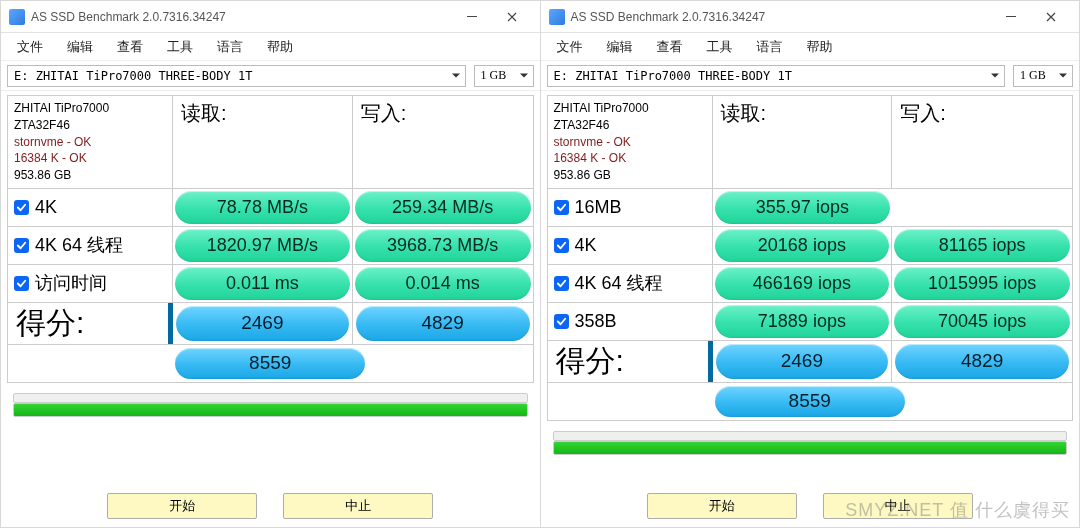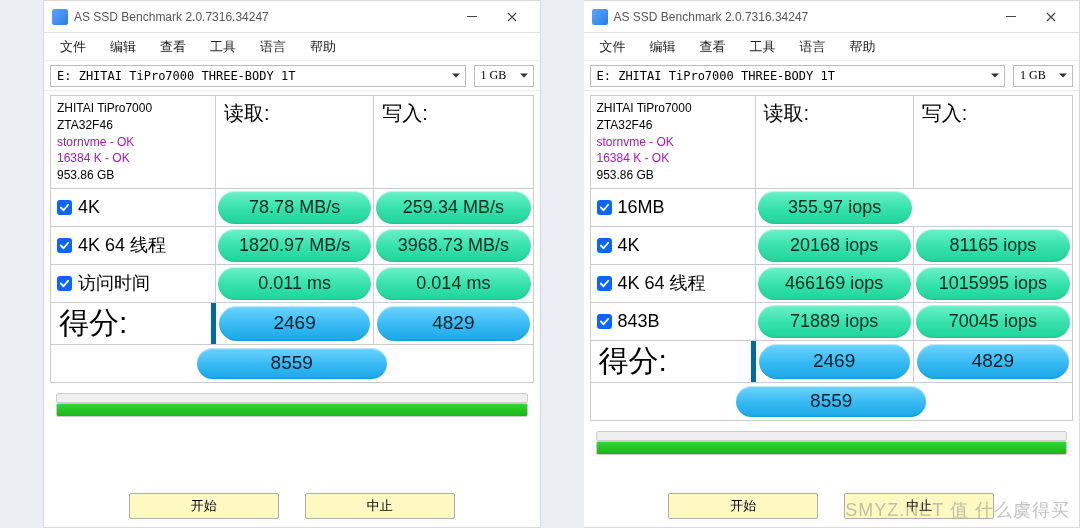--- a/index.html
+++ b/index.html
@@ -12,21 +12,20 @@
   }
   .watermark {
     position:absolute; right:10px; bottom:6px;
     color:rgba(120,120,120,.45); font-size:18px; letter-spacing:1px;
     pointer-events:none;
   }
   .dual { display:flex; width:100%; height:100%; }
   .window {
     flex:1; background:#fff; display:flex; flex-direction:column;
     border:1px solid #d8d8d8;
-    margin-left:43px;
   }
   .window + .window { border-left:none; }
 
   .titlebar {
     height:32px; display:flex; align-items:center; padding:0 8px;
     border-bottom:1px solid #e2e2e2; color:#555; font-size:12px;
   }
   .titlebar .app-icon {
     width:16px; height:16px; margin-right:6px;
     background:linear-gradient(135deg,#5aa6ff,#2f7ce0);
@@ -63,21 +62,21 @@
   .content { flex:1; display:flex; flex-direction:column; padding:4px 6px 0 6px; }
 
   .header-row {
     display:grid; grid-template-columns: 165px 1fr 1fr;
     border:1px solid #ccc;
   }
   .drive-info {
     padding:4px 6px; font-size:12px; line-height:1.4; color:#000;
     border-right:1px solid #ccc;
   }
-  .drive-info .ok-line { color:#a21caf; }
+  .drive-info .ok-line { color:#7f1d1d; }
   .col-head {
     padding:4px 8px; font-size:20px;
     border-right:1px solid #ccc;
   }
   .header-row .col-head:last-child { border-right:none; }
 
   .test-row {
     display:grid; grid-template-columns: 165px 1fr 1fr;
     height:38px;
     border:1px solid #ccc; border-top:none;
@@ -374,21 +373,21 @@
               <div class="pill">1015995 iops</div>
             </div>
           </div>
           <div class="test-row">
             <div class="test-label">
               <span class="chk">
                 <svg viewBox="0 0 12 12">
                   <path d="M2 6 L5 9 L10 3" stroke="#fff" stroke-width="2" fill="none" stroke-linecap="round" stroke-linejoin="round"></path>
                 </svg>
               </span>
-              <span>843B</span>
+              <span>358B</span>
             </div>
             <div class="pill-cell">
               <div class="pill">71889 iops</div>
             </div>
             <div class="pill-cell">
               <div class="pill">70045 iops</div>
             </div>
           </div>
         </div>
 

